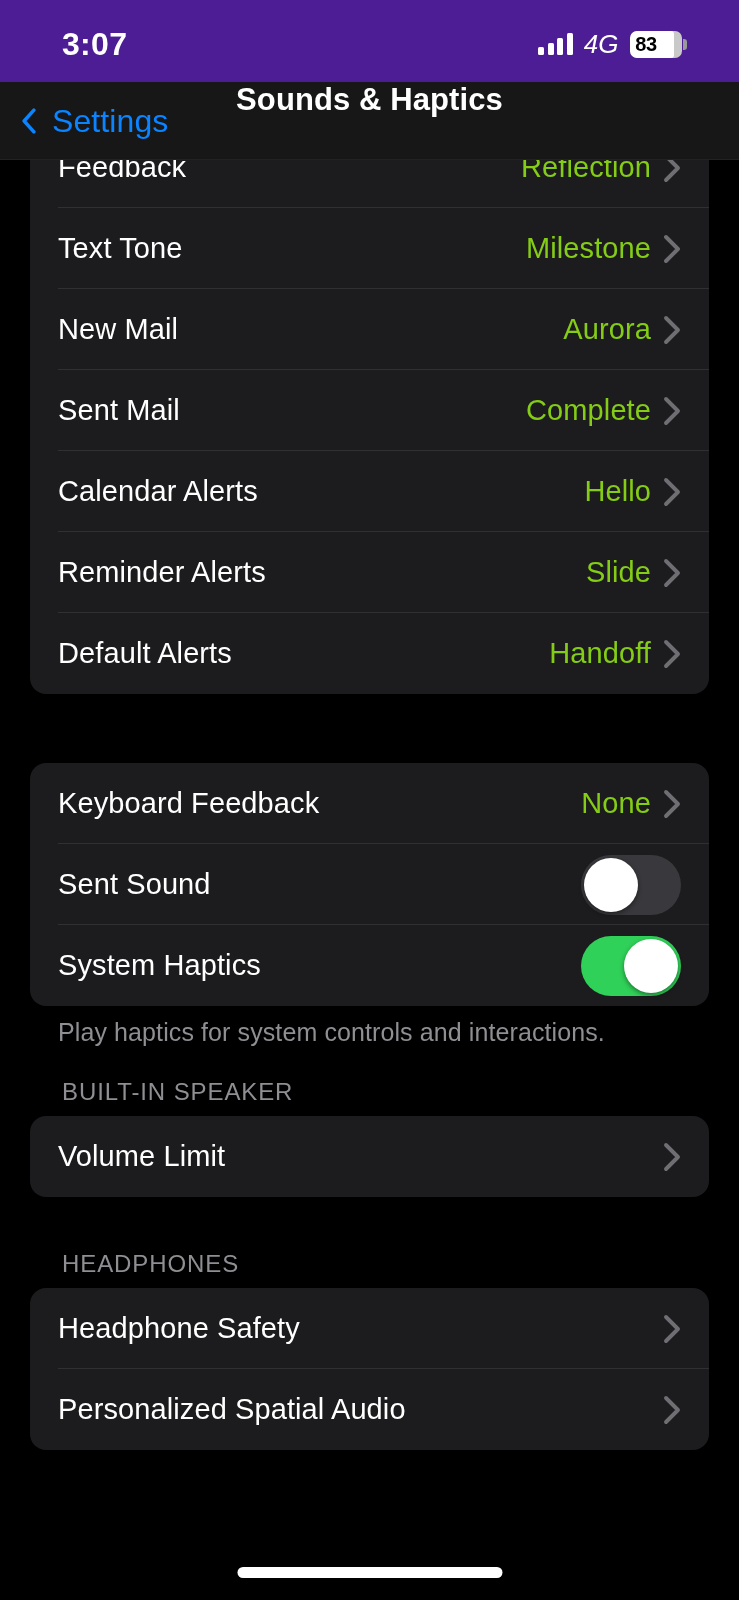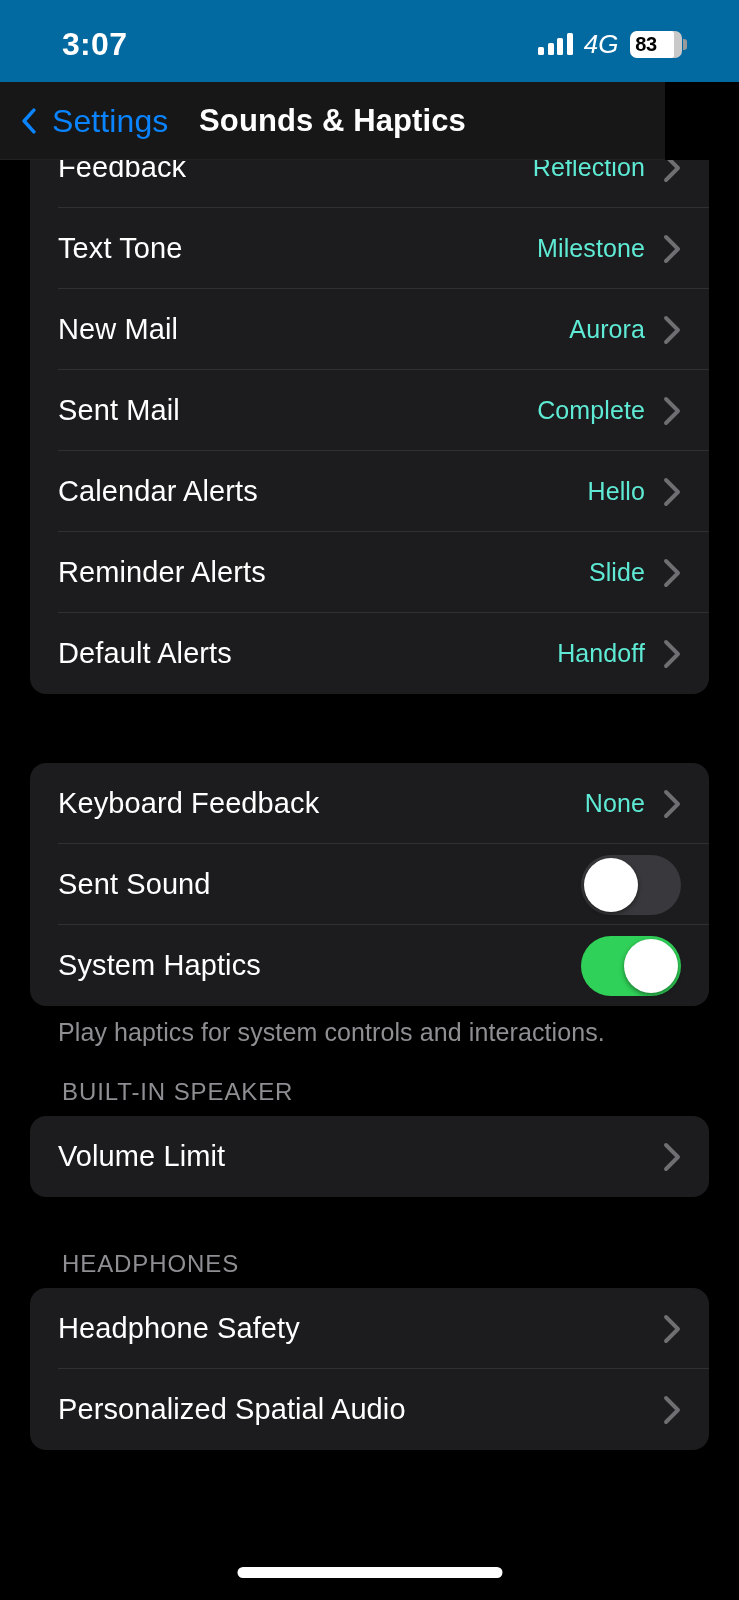--- a/index.html
+++ b/index.html
@@ -11,21 +11,21 @@
     overflow:hidden;
   }
   #screen { position:relative; width:739px; height:1600px; background:#000; overflow:hidden; }
 
   
   .statusbar {
     position:absolute; top:0; left:0; width:739px; height:82px;
     z-index:40;
     display:flex; align-items:center; justify-content:space-between;
     padding:0 52px 0 62px;
-    background:#0369a1;
+    background:#4c1d95;
   }
   .clock { color:#fff; font-size:32px; font-weight:700; letter-spacing:0.3px; margin-top:6px;}
   .status-right { display:flex; align-items:center; gap:11px; margin-top:6px;}
   .signal { display:flex; align-items:flex-end; gap:3.5px; height:22px; }
   .signal i { display:block; width:6px; background:#fff; border-radius:1.5px; }
   .signal i:nth-child(1){ height:8px; }
   .signal i:nth-child(2){ height:12.5px; }
   .signal i:nth-child(3){ height:17px; }
   .signal i:nth-child(4){ height:22px; }
   .net { color:#fff; font-size:26px; font-weight:500; letter-spacing:0px;font-style:italic; }
@@ -44,24 +44,24 @@
     color:#000; font-size:20px; font-weight:700; letter-spacing:-0.3px;
     padding-right:19px;
   }
   .batt-cap {
     width:4px; height:11px; background:#9a9a9a;
     border-radius:0 3px 3px 0; margin-left:1.5px;
   }
 
   
   .navbar {
-    position:absolute; top:82px; left:0; width:665px; height:78px;
+    position:absolute; top:82px; left:0; width:739px; height:78px;
     z-index:35;
     background:#171717;
-    display:flex; align-items:center;
+    display:flex; 
   }
   .navbar::after{
     content:""; position:absolute; left:0; right:0; bottom:0; height:1px;
     background:rgba(255,255,255,0.05);
   }
   .back-btn {
     display:flex; align-items:center; gap:10px;
     margin-left:16px; cursor:pointer;
   }
   .chev-back { width:26px; height:26px; display:block; }
@@ -83,21 +83,21 @@
     position:relative; height:81px;
     display:flex; align-items:center;
     padding:0 28px 0 28px;
   }
   .row .sep {
     position:absolute; left:28px; right:0; bottom:0; height:1px;
     background:#303032;
   }
   .row:last-child .sep { display:none; }
   .row-label { color:#fff; font-size:29px; letter-spacing:0.1px; flex:1; }
-  .row-value { color:#5eead4; font-size:25px; letter-spacing:0.1px; margin-right:18px; }
+  .row-value { color:#84cc16; font-size:29px; letter-spacing:0.1px; margin-right:12px; }
   .chev { width:18px; height:30px; flex-shrink:0; }
 
   
   .grp-footer {
     position:absolute; left:58px; width:640px;
     color:#8e8e93; font-size:25px; letter-spacing:0.1px;
   }
   .grp-header {
     position:absolute; left:62px; width:640px;
     color:#8e8e93; font-size:24px; letter-spacing:0.9px;

